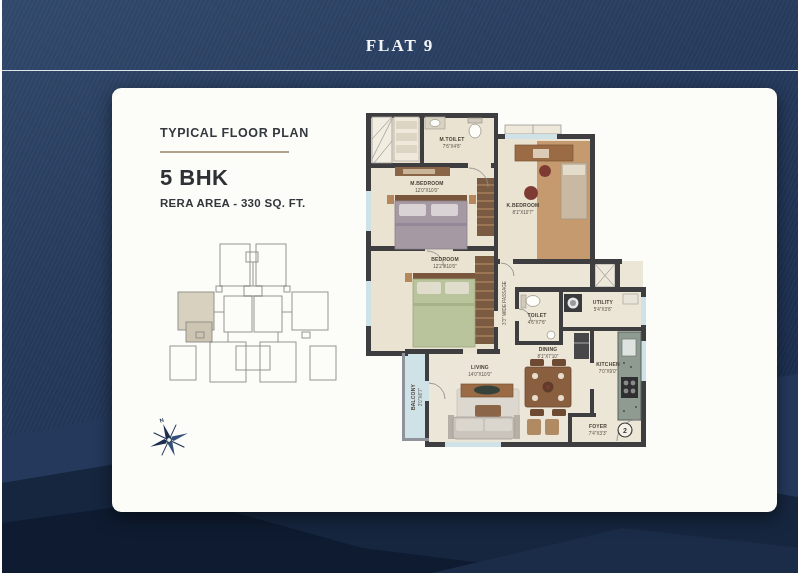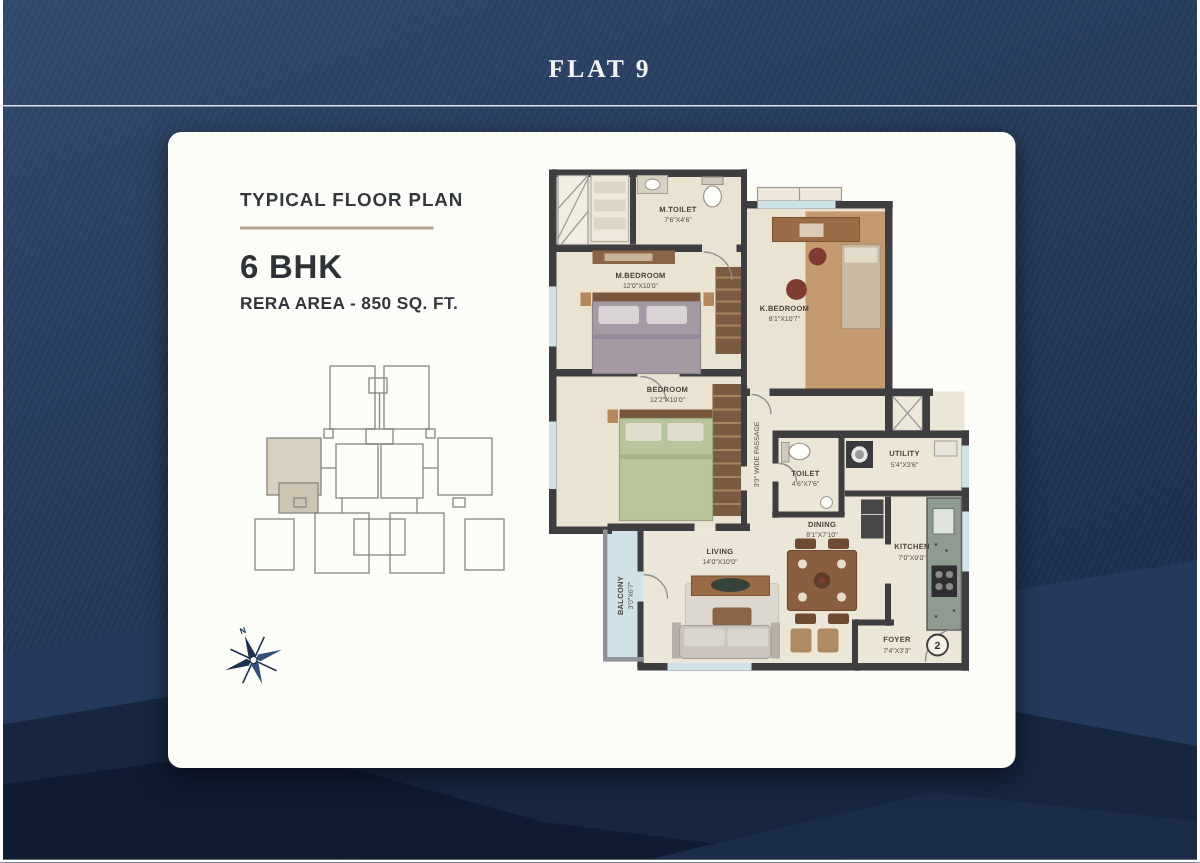--- a/index.html
+++ b/index.html
@@ -14,21 +14,21 @@
     background:repeating-linear-gradient(115deg,rgba(255,255,255,0.02) 0 2px,rgba(0,0,0,0.02) 2px 4px);
     pointer-events:none;}
   .title{
     position:absolute;top:36px;left:0;width:100%;text-align:center;
     color:#f3f4f6;font-family:"Liberation Serif","DejaVu Serif",serif;
     font-weight:bold;font-size:17px;letter-spacing:2px;
   }
   .title-rule{position:absolute;top:70px;left:0;width:100%;height:1px;background:rgba(255,255,255,0.85);}
   .hills{position:absolute;left:0;bottom:0;width:800px;height:210px;}
   .card{
-    position:absolute;left:110px;top:88px;width:565px;height:424px;
+    position:absolute;left:110px;top:88px;width:665px;height:424px;
     background:#fcfcf9;border-radius:9px;
     box-shadow:0 5px 18px rgba(0,0,0,0.5);
   }
   .panel{position:absolute;left:48px;top:38px;}
   .panel .heading{font-size:12.5px;font-weight:bold;letter-spacing:0.6px;color:#33383e;}
   .panel .rule{width:129px;height:2px;background:#b2a18c;margin-top:11px;}
   .panel .unit{font-size:22px;font-weight:bold;color:#2e3237;margin-top:12px;letter-spacing:0.5px;}
   .panel .area{font-size:11.5px;font-weight:bold;color:#33373c;margin-top:6px;letter-spacing:0.3px;}
   .keyplan{position:absolute;left:50px;top:150px;}
   .compass{position:absolute;left:34px;top:324px;}
@@ -50,22 +50,22 @@
   </svg>
 
   <div class="title">FLAT 9</div>
   <div class="title-rule"></div>
 
   <div class="card">
 
     <div class="panel">
       <div class="heading">TYPICAL FLOOR PLAN</div>
       <div class="rule"></div>
-      <div class="unit">6 BHK</div>
-      <div class="area">RERA AREA - 850 SQ. FT.</div>
+      <div class="unit">5 BHK</div>
+      <div class="area">RERA AREA - 330 SQ. FT.</div>
     </div>
 
     <svg class="keyplan" width="184" height="152" viewBox="0 0 184 152">
       <g stroke="#8a8a85" stroke-width="0.9" fill="none">
         <rect x="58" y="6" width="30" height="42"></rect>
         <rect x="94" y="6" width="30" height="42"></rect>
         <rect x="84" y="14" width="12" height="10"></rect>
         <rect x="62" y="58" width="28" height="36"></rect>
         <rect x="92" y="58" width="28" height="36"></rect>
         <rect x="82" y="48" width="18" height="10"></rect>

